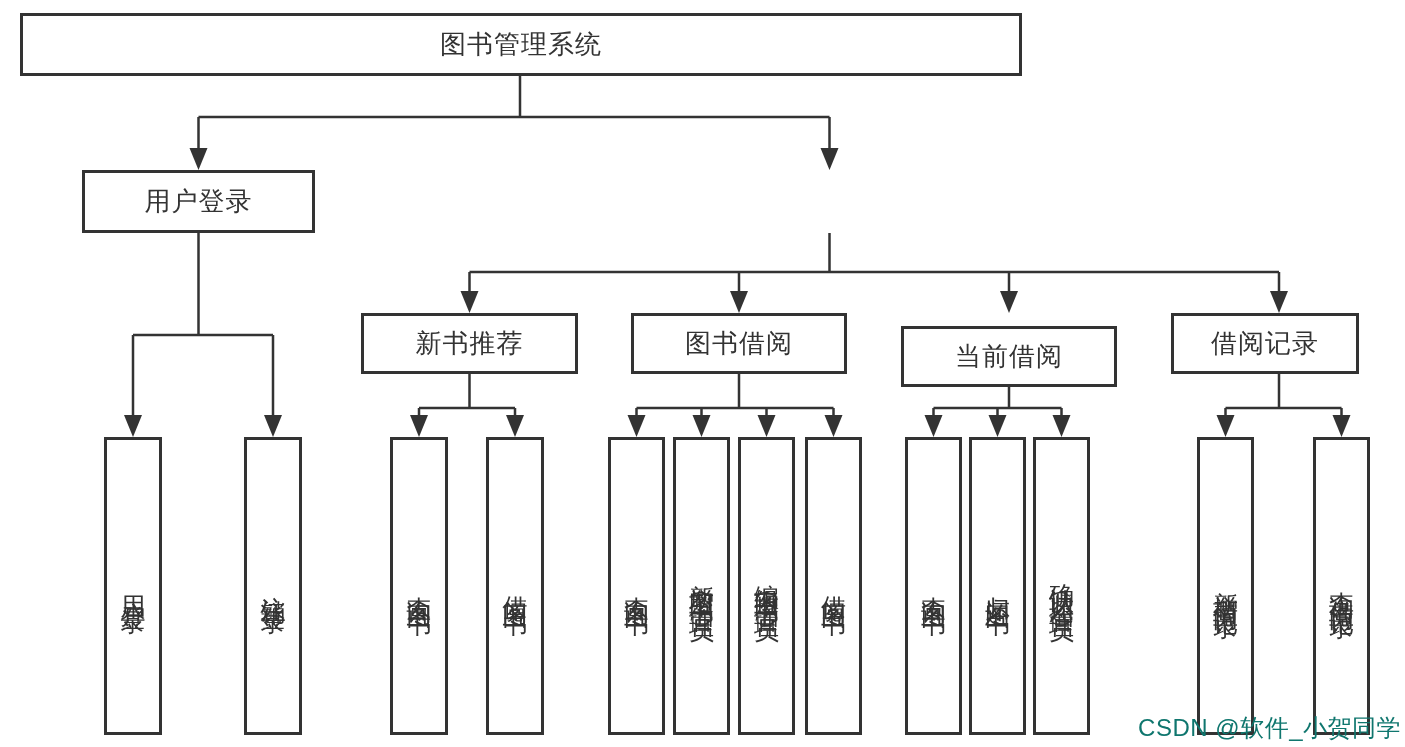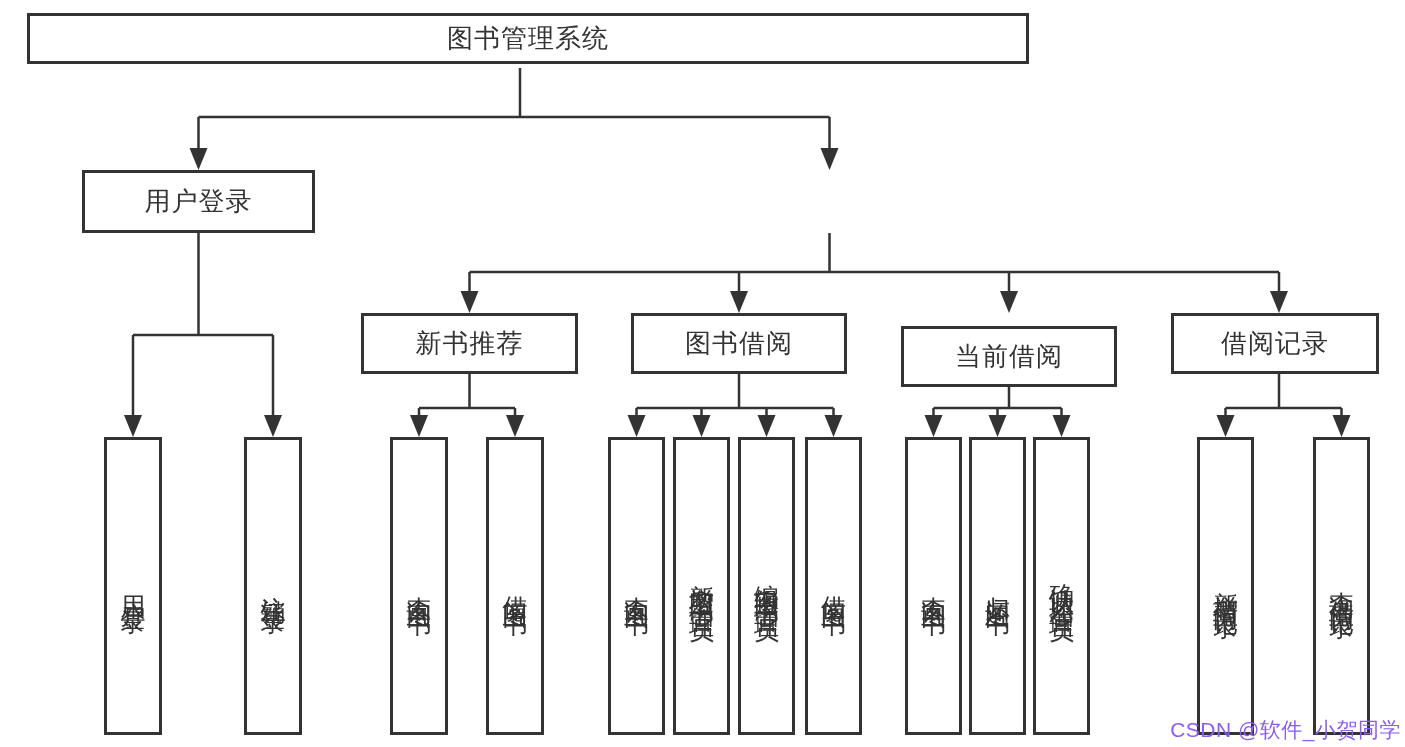--- a/index.html
+++ b/index.html
@@ -43,22 +43,22 @@
     font-size: 25px;
     color: #333333;
     letter-spacing: 5px;
     line-height: 1;
     white-space: nowrap;
   }
   .watermark {
     position: absolute;
     right: 4px;
     bottom: 3px;
-    font-size: 21px;
-    color: #8b5cf6;
+    font-size: 24px;
+    color: #0f766e;
     z-index: 3;
     letter-spacing: 0.5px;
     white-space: nowrap;
   }
 </style>
 </head>
 <body>
 
 <div id="canvas">
 
@@ -87,38 +87,38 @@
       <polygon points="757.5,415 775.5,415 766.5,437"></polygon>
       <polygon points="824.5,415 842.5,415 833.5,437"></polygon>
       <polygon points="924.5,415 942.5,415 933.5,437"></polygon>
       <polygon points="988.5,415 1006.5,415 997.5,437"></polygon>
       <polygon points="1052.5,415 1070.5,415 1061.5,437"></polygon>
       <polygon points="1216.5,415 1234.5,415 1225.5,437"></polygon>
       <polygon points="1332.5,415 1350.5,415 1341.5,437"></polygon>
     </g>
   </svg>
 
-  <div class="node hbox" style="left:27px;top:13px;width:1002px;height:51px">
+  <div class="node hbox" style="left:20px;top:13px;width:1002px;height:63px">
     <span>图书管理系统</span>
   </div>
 
   <div class="node hbox" style="left:82px;top:170px;width:233px;height:63px">
     <span>用户登录</span>
   </div>
 
   <div class="node hbox" style="left:361px;top:313px;width:217px;height:61px">
     <span>新书推荐</span>
   </div>
   <div class="node hbox" style="left:631px;top:313px;width:216px;height:61px">
     <span>图书借阅</span>
   </div>
   <div class="node hbox" style="left:901px;top:326px;width:216px;height:61px">
     <span>当前借阅</span>
   </div>
-  <div class="node hbox" style="left:1171px;top:313px;width:208px;height:61px">
+  <div class="node hbox" style="left:1171px;top:313px;width:188px;height:61px">
     <span>借阅记录</span>
   </div>
 
   <div class="node vbox" style="left:104px;top:437px;width:58px;height:298px">
     <span>用户登录</span>
   </div>
   <div class="node vbox" style="left:244px;top:437px;width:58px;height:298px">
     <span>注销登录</span>
   </div>
 

